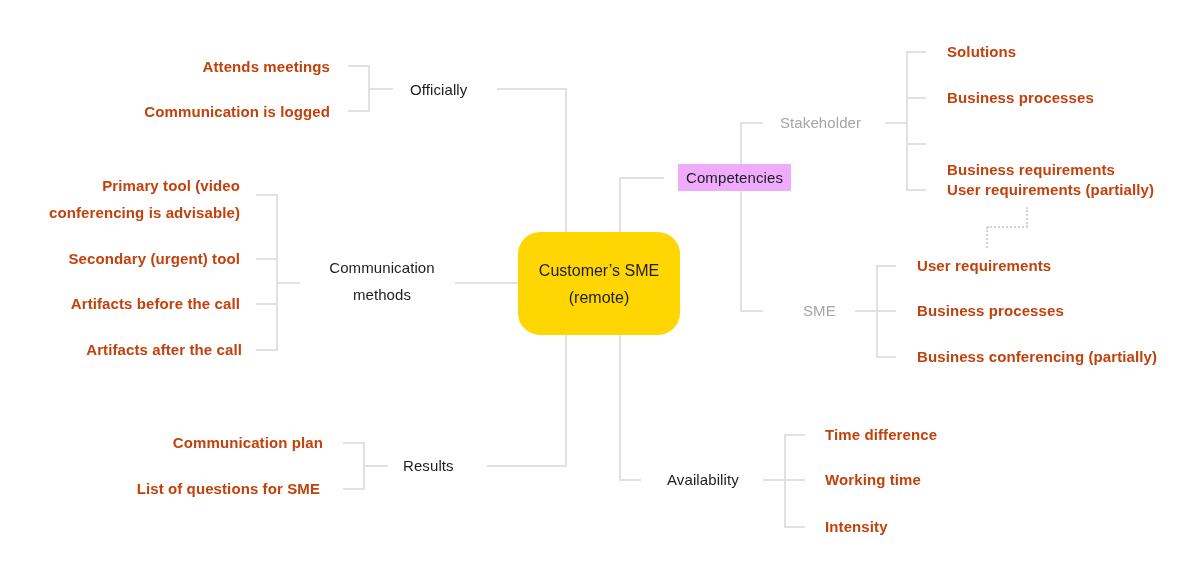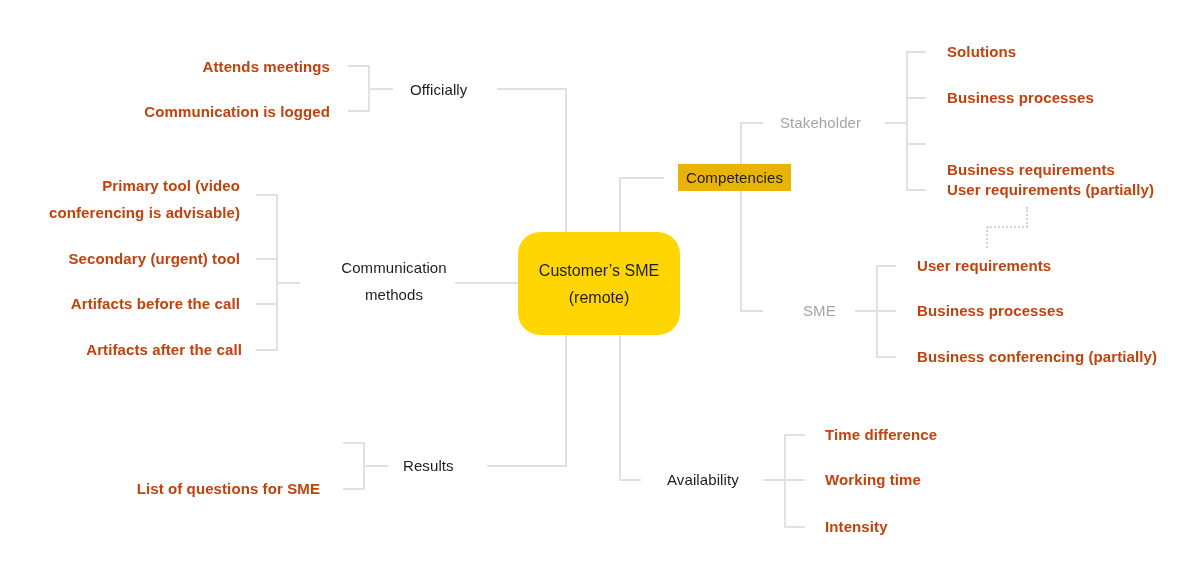--- a/index.html
+++ b/index.html
@@ -20,21 +20,21 @@
     line-height:27px;white-space:nowrap;letter-spacing:.1px;
   }
   .leaf.r{text-align:right;}
   .leaf.wrap{white-space:normal;}
   
   .blabel{
     position:absolute;font-size:15px;font-weight:500;color:#1d1d1d;
     line-height:27px;white-space:nowrap;letter-spacing:.1px;
   }
   .blabel.wrap{white-space:normal;text-align:center;}
-  .blabel.cover{background:#eab308;padding:0 8px;}
+  .blabel.cover{background:#f0abfc;padding:0 8px;}
   
   .glabel{
     position:absolute;font-size:15px;font-weight:300;color:#a5a5a5;
     line-height:27px;white-space:nowrap;letter-spacing:.1px;
   }
   
   .node{
     position:absolute;left:518px;top:232px;width:162px;height:103px;
     background:#FFD602;border-radius:22px;
     display:flex;align-items:center;justify-content:center;
@@ -97,22 +97,23 @@
   <div class="ln" style="left:784px;top:526px;width:21px;height:2px;"></div>
 
   <div class="leaf r" style="right:870px;top:53px;">Attends meetings</div>
   <div class="leaf r" style="right:870px;top:98px;">Communication is logged</div>
   <div class="blabel" style="left:410px;top:76px;">Officially</div>
 
   <div class="leaf r wrap" style="right:960px;top:172px;width:205px;">Primary tool (video conferencing is advisable)</div>
   <div class="leaf r" style="right:960px;top:245px;">Secondary (urgent) tool</div>
   <div class="leaf r" style="right:960px;top:290px;">Artifacts before the call</div>
   <div class="leaf r" style="right:958px;top:336px;">Artifacts after the call</div>
-  <div class="blabel wrap" style="left:329px;top:254px;width:130px;">Communication methods</div>
+  <div class="blabel wrap" style="left:317px;top:254px;width:130px;">Communication methods</div>
 
+  <div class="leaf r" style="right:877px;top:429px;">Communication plan</div>
   <div class="leaf r" style="right:880px;top:475px;margin-left:24px;">List of questions for SME</div>
   <div class="blabel" style="left:403px;top:452px;">Results</div>
 
   <div class="node">Customer’s SME (remote)</div>
 
   <div class="blabel cover" style="left:678px;top:164px;">Competencies</div>
   <div class="glabel" style="left:780px;top:109px;">Stakeholder</div>
   <div class="leaf" style="left:947px;top:38px;">Solutions</div>
   <div class="leaf" style="left:947px;top:84px;">Business processes</div>
   <div class="leaf" style="left:947px;top:130px;margin-top:26px;">Business requirements</div>

